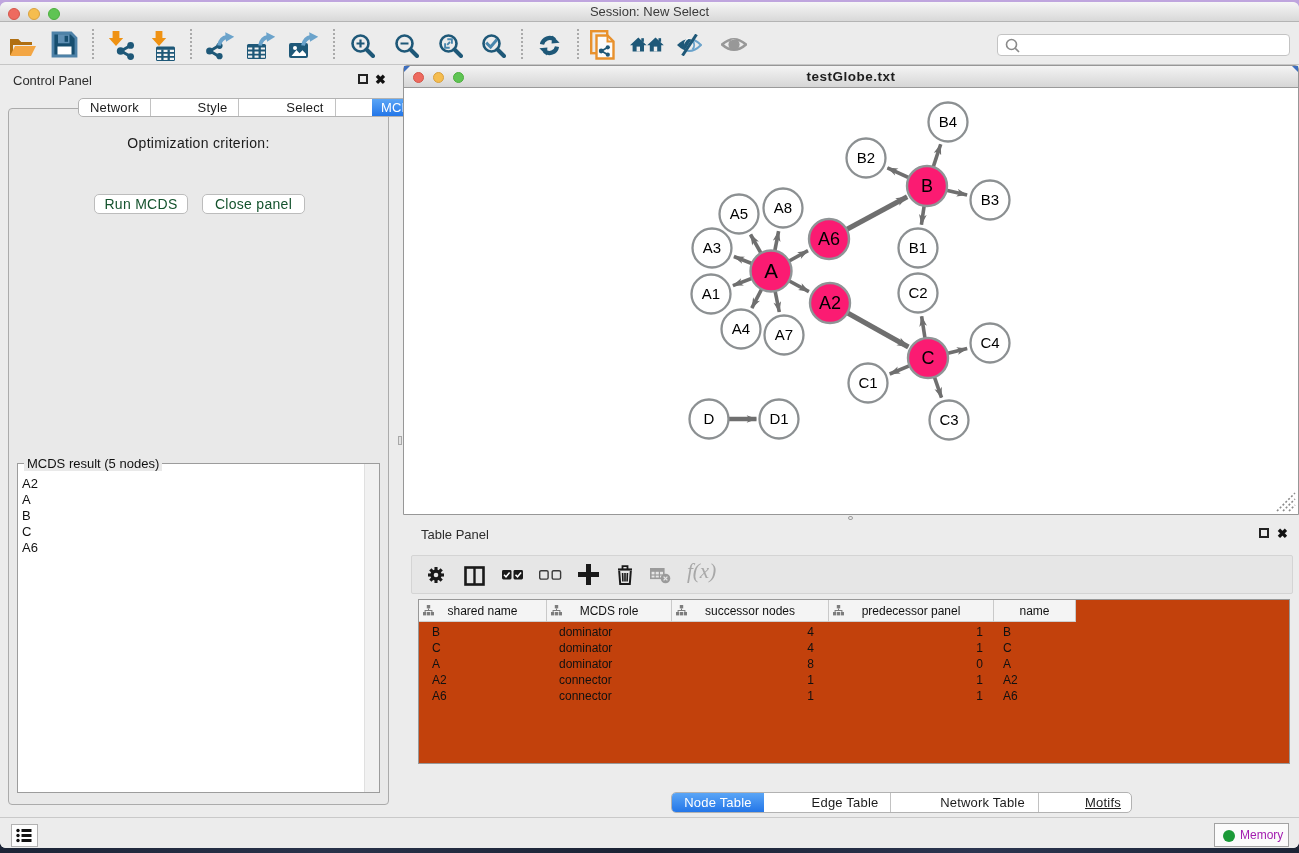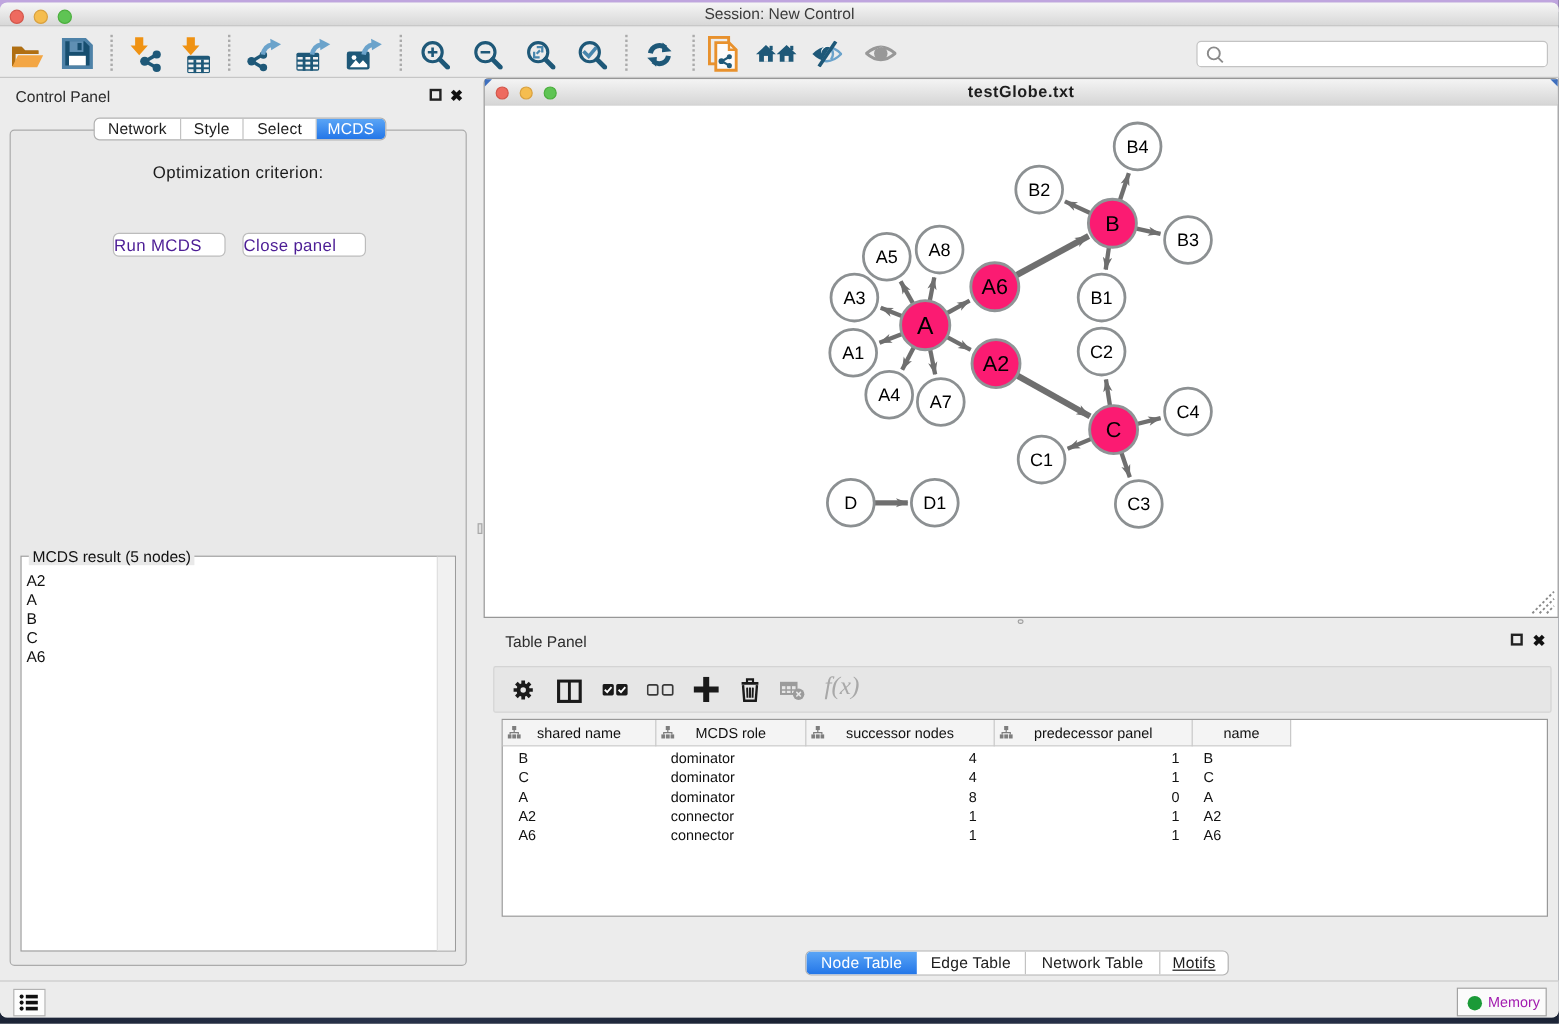--- a/index.html
+++ b/index.html
@@ -24,34 +24,34 @@
 .ticon { position:absolute; }
 #searchbox { position:absolute; left:997px; top:11px; width:293px; height:22px; background:#fff;
   border:1px solid #c3c3c3; border-radius:4px; }
 
 #cpTitle { position:absolute; left:13px; top:71px; font-size:13px; color:#2d2d2d; }
 .winbtn-sq { position:absolute; width:10px; height:10px; border:2px solid #222; }
 .winbtn-x { position:absolute; font-size:13px; font-weight:bold; color:#111; line-height:12px; }
 #cpBox { position:absolute; left:8px; top:106px; width:381px; height:697px;
   border:1px solid #ababab; border-radius:4px; background:#e9e9e9; }
 .seg { position:absolute; display:flex; height:19px; border:1px solid #b2b2b2; border-radius:5px;
-  background:#fff; overflow:hidden; }
+  background:#fff; overflow:hidden;gap:36px; }
 .seg div { height:100%; line-height:17px; text-align:center; font-size:13px;
   color:#1c1c1c; border-right:1px solid #c2c2c2; letter-spacing:0.2px; }
 .seg div:last-child { border-right:none; }
 .seg .sel { background:linear-gradient(#5aa5f6,#2376e8); color:#fff; border-right:none; }
 #optLabel { position:absolute; left:8px; top:133px; width:381px; text-align:center;
   font-size:14px; color:#1b1b1b; letter-spacing:0.3px; }
 #dropdown { position:absolute; left:43px; top:159px; width:313px; height:21px; background:#fff;
   border:1px solid #b3b3b3; border-radius:5px; }
 #dropdown .dtext { position:absolute; left:12px; top:0; line-height:19px; font-size:14px; color:#111; }
 #dropdown .spin { position:absolute; right:-1px; top:-1px; width:18px; height:21px;
   border-radius:0 5px 5px 0; background:linear-gradient(#54a3f7,#1d6fe8); }
 .btn { position:absolute; height:20px; background:#fff; border:1px solid #bcbcbc; border-radius:5px;
-  text-align:left; font-size:14px; color:#4c1d95; line-height:18px; letter-spacing:0.3px; }
+  text-align:center; font-size:14px; color:#14532d; line-height:18px; letter-spacing:0.3px; }
 #fieldset { position:absolute; left:17px; top:461px; width:363px; height:330px;
   border:1px solid #9c9c9c; background:#fff; }
 #fieldset .legend { position:absolute; left:6px; top:-8px; background:#e9e9e9; padding:0 3px;
   font-size:13px; color:#111; white-space:nowrap; }
 #fieldset .sb { position:absolute; right:0; top:0; bottom:0; width:15px; background:#f1f1f1;
   border-left:1px solid #e0e0e0; }
 #fieldset .items { position:absolute; left:4px; top:12px; font-size:13px; color:#111; line-height:16px; }
 
 #netwin { position:absolute; left:403px; top:63px; width:896px; height:450px;
   border:1px solid #979797; border-radius:4px 4px 0 0; background:#fff; }
@@ -61,21 +61,21 @@
 #nettitle .t { position:absolute; left:0; right:0; top:0; height:22px; line-height:22px;
   text-align:center; font-size:13.5px; font-weight:bold; color:#1d1d1d; letter-spacing:0.5px; }
 .corner-tl { position:absolute; left:0; top:0; width:0; height:0;
   border-top:6px solid #3e6fbe; border-right:6px solid transparent; }
 .corner-tr { position:absolute; right:0; top:0; width:0; height:0;
   border-top:6px solid #3e6fbe; border-left:6px solid transparent; }
 
 #tpTitle { position:absolute; left:421px; top:525px; font-size:13px; color:#2d2d2d; }
 #tpToolbar { position:absolute; left:411px; top:553px; width:882px; height:39px;
   background:#e6e6e6; border:1px solid #d4d4d4; border-radius:2px; }
-#tbl { position:absolute; left:418px; top:597px; width:872px; height:165px; background:#ffffff;
+#tbl { position:absolute; left:418px; top:597px; width:872px; height:165px; background:#c2410c;
   border:1px solid #989898; }
 #tblhead { position:absolute; left:0; top:0; height:22px; background:#f4f4f4;
   border-bottom:1px solid #cecece; }
 .hcell { position:absolute; top:0; height:22px; border-right:1px solid #c9c9c9;
   font-size:12px; color:#111; text-align:center; line-height:22px; }
 .tcell { position:absolute; font-size:12px; color:#111; height:16px; line-height:16px; }
 .num { text-align:right; }
 
 #statusbar { position:absolute; left:0; top:815px; width:1299px; height:31px;
   border-top:1px solid #c9c9c9; background:#ececec; }
@@ -86,21 +86,21 @@
 #membtn .dot { position:absolute; left:8px; top:6px; width:12px; height:12px; border-radius:50%;
   background:#1b9a38; }
 #membtn .txt { position:absolute; left:25px; top:0; line-height:23px; font-size:12px; color:#a21caf; }
 </style>
 </head>
 <body>
 <div id="deskTop"></div>
 <div id="deskBottom"></div>
 <div id="appwin">
   <div id="titlebar">
-    <div class="t">Session: New Control</div>
+    <div class="t">Session: New Select</div>
     <div class="tl" style="left:8px; background:#ee6a5f; border:1px solid #d3574b;"></div>
     <div class="tl" style="left:28px; background:#f5bd4f; border:1px solid #d9a13f;"></div>
     <div class="tl" style="left:48px; background:#5fc454; border:1px solid #4caf3e;"></div>
   </div>
   <div id="toolbar">
     <div class="tsep" style="left:92px;"></div>
     <div class="tsep" style="left:190px;"></div>
     <div class="tsep" style="left:333px;"></div>
     <div class="tsep" style="left:521px;"></div>
     <div class="tsep" style="left:577px;"></div>

